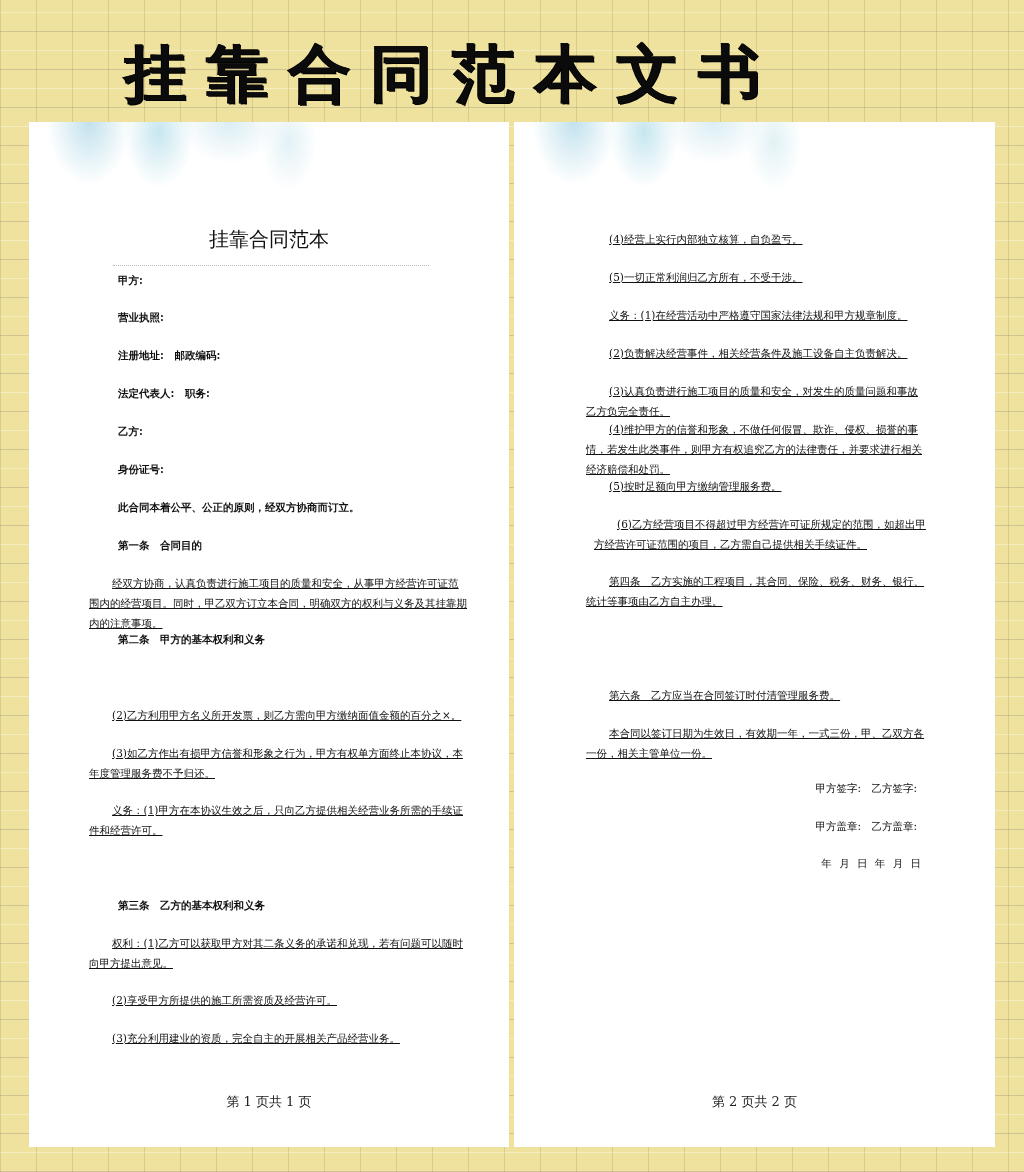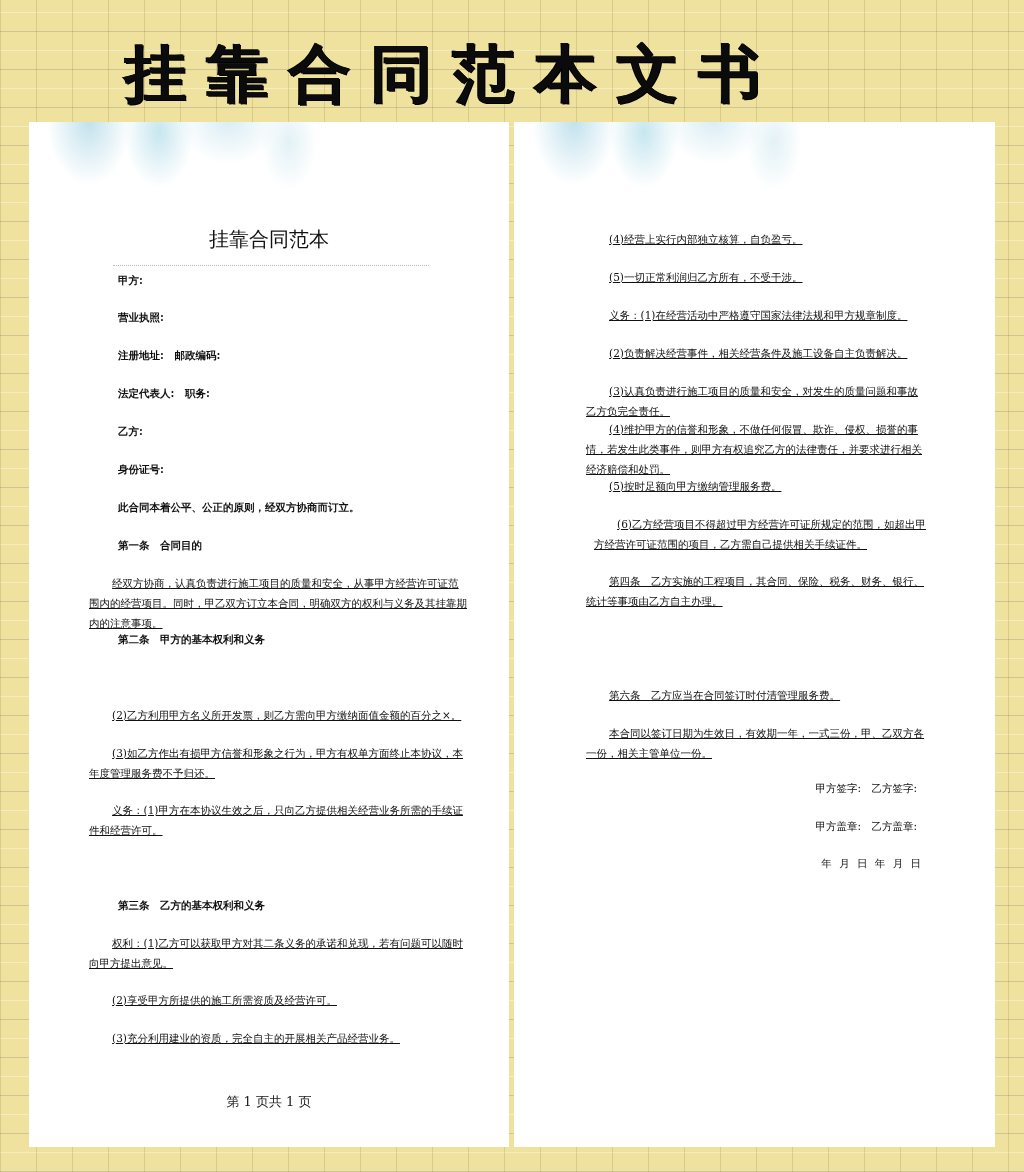--- a/index.html
+++ b/index.html
@@ -103,14 +103,15 @@
     <div class="para" style="left:72px;width:340px;top:354px">(5)按时足额向甲方缴纳管理服务费。</div>
     <div class="para" style="left:80px;width:340px;top:392px">(6)乙方经营项目不得超过甲方经营许可证所规定的范围，如超出甲方经营许可证范围的项目，乙方需自己提供相关手续证件。</div>
     <div class="para" style="left:72px;width:340px;top:449px">第四条　乙方实施的工程项目，其合同、保险、税务、财务、银行、统计等事项由乙方自主办理。</div>
     <div class="para" style="left:72px;width:340px;top:601px">本合同以签订日期为生效日，有效期一年，一式三份，甲、乙双方各一份，相关主管单位一份。</div>
     <div class="para" style="left:72px;width:340px;top:563px">第六条　乙方应当在合同签订时付清管理服务费。</div>
 
     <div class="sig" style="right:78px;top:660px">甲方签字:　乙方签字:</div>
     <div class="sig" style="right:78px;top:698px">甲方盖章:　乙方盖章:</div>
     <div class="sig" style="right:74px;top:735px;word-spacing:4px">年 月 日 年 月 日</div>
 
+    <div class="footer">第 2 页共 2 页</div>
   </div>
 </div>
 
 </body></html>

